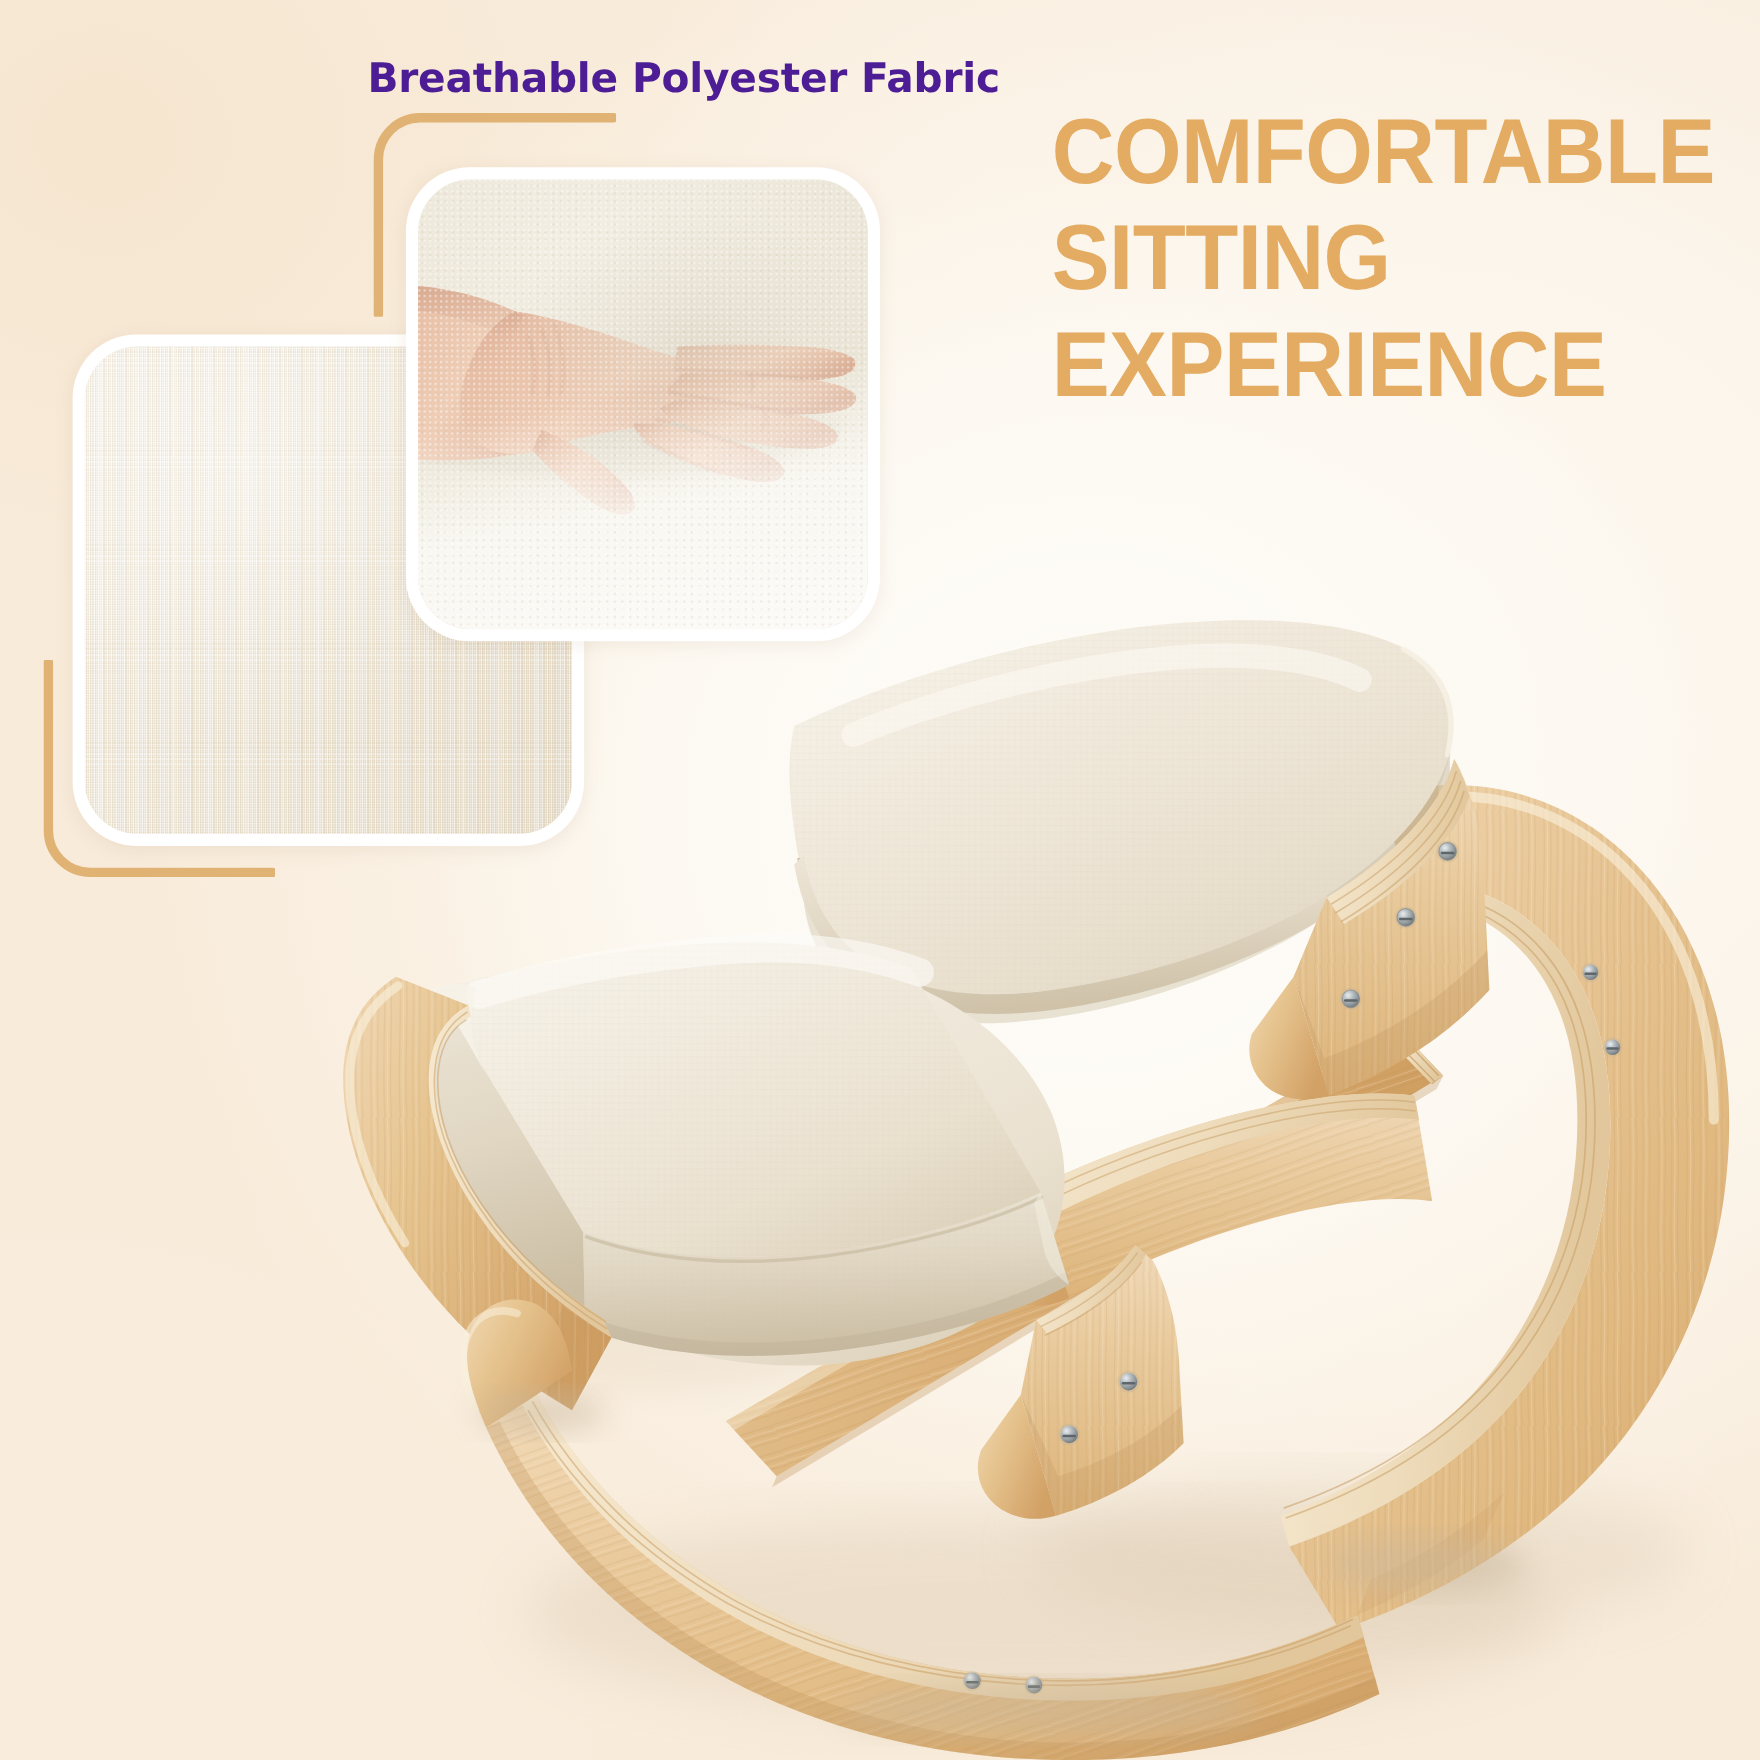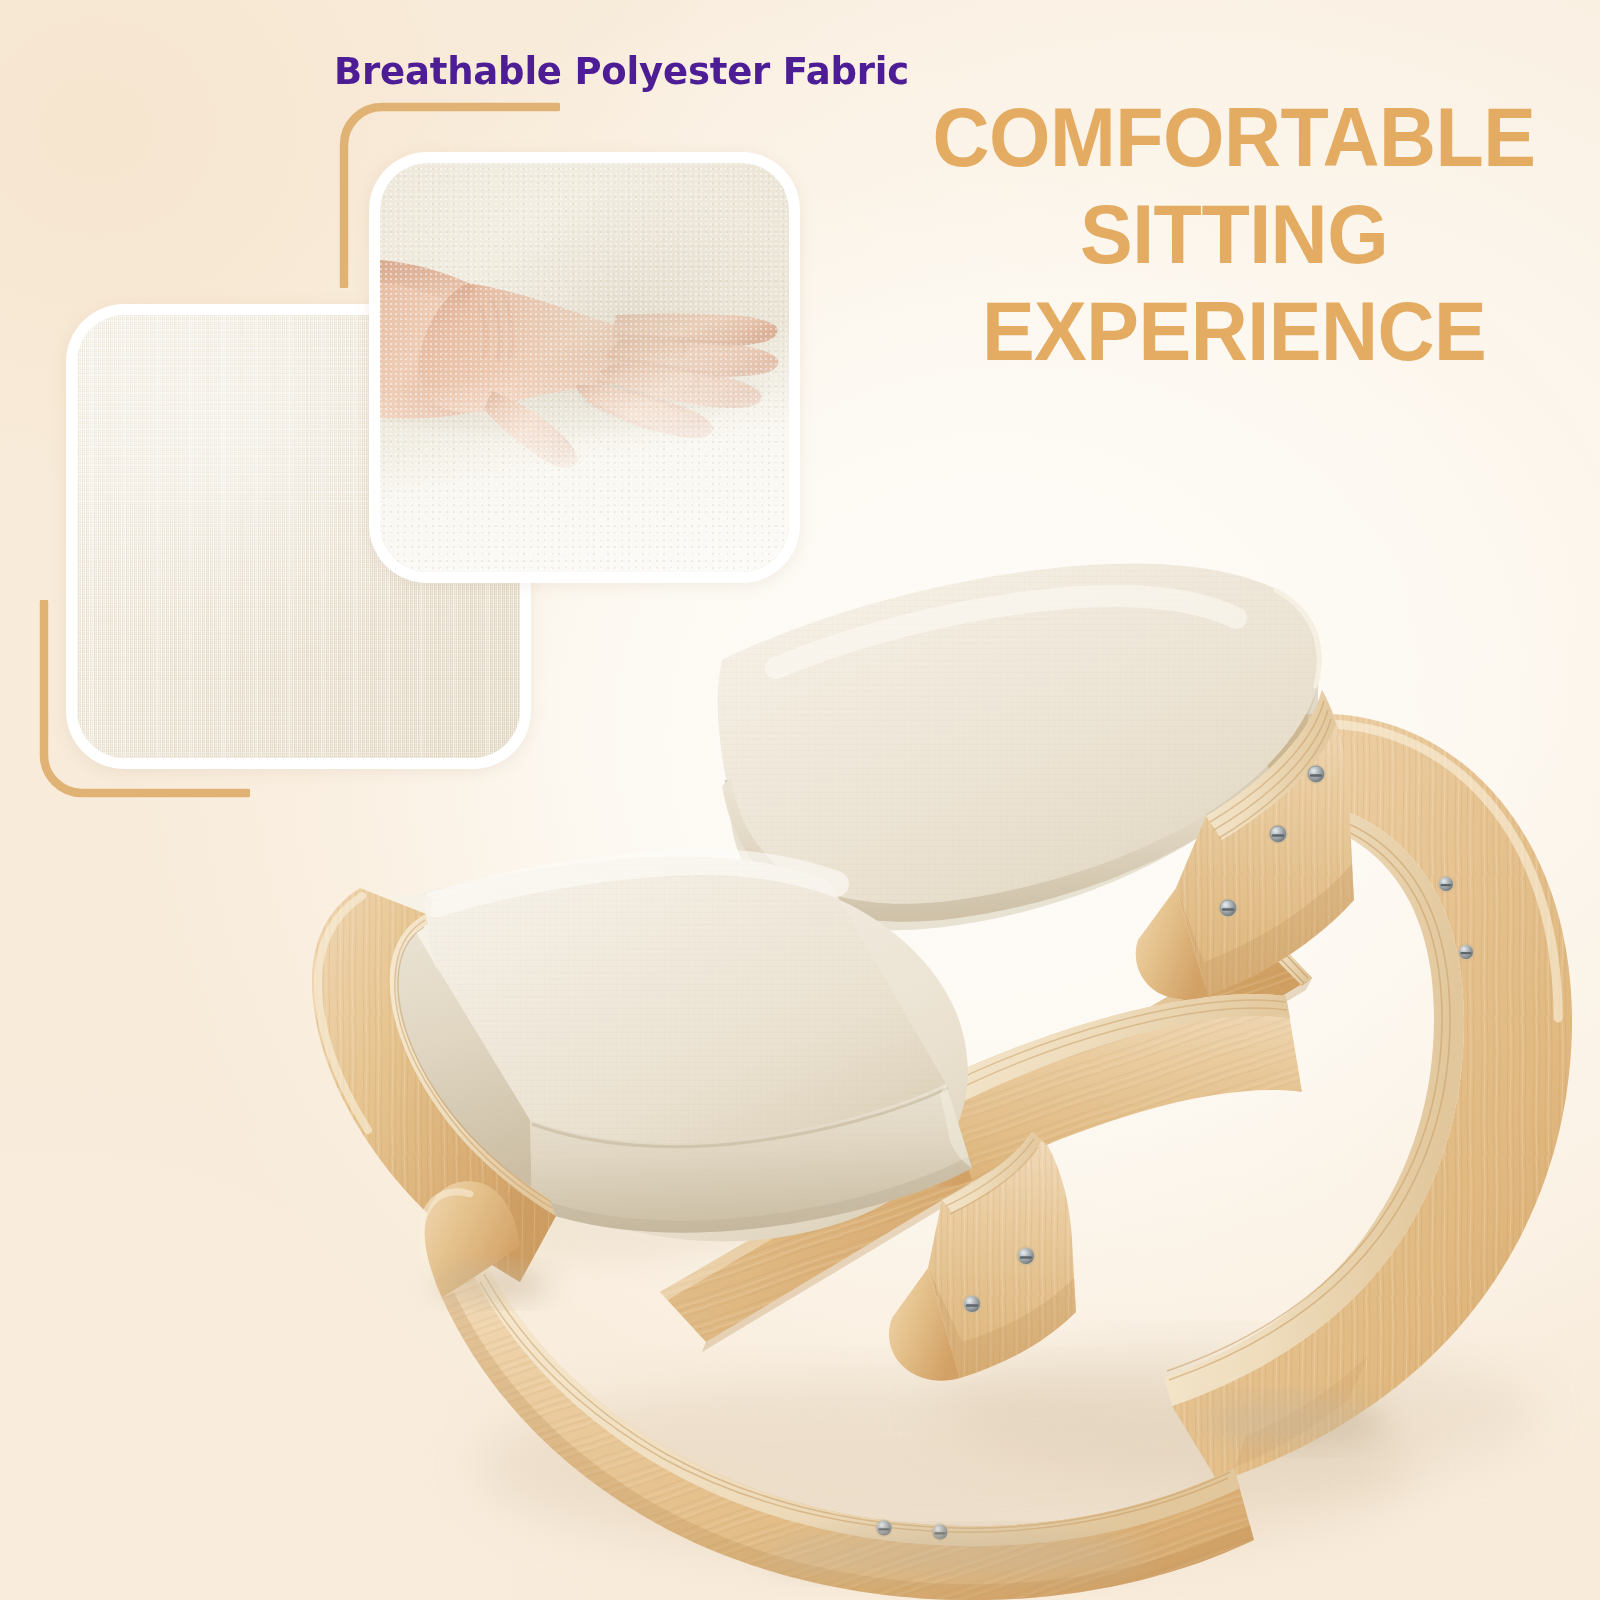--- a/index.html
+++ b/index.html
@@ -27,22 +27,22 @@
     position:absolute; inset:0;
     background:radial-gradient(48% 44% at 6% 8%, rgba(246,229,206,0.85) 0%, rgba(248,234,214,0.4) 50%, rgba(248,235,217,0) 80%);
   }
   .bg-warm-bl {
     position:absolute; inset:0;
     background:radial-gradient(52% 42% at 2% 96%, rgba(249,236,220,0.95) 0%, rgba(249,237,222,0.45) 55%, rgba(249,237,222,0) 82%);
   }
 
   
   #headline {
-    position:absolute; left:880px; top:96px; width:668px;
-    text-align:center;
+    position:absolute; left:916px; top:96px; width:668px;
+    text-align:left;
     line-height:0.99;
     letter-spacing:-0.5px;
   }
   #headline .hl-line {
     display:block;
     font-family:"Liberation Sans Narrow","Liberation Sans", sans-serif;
     font-weight:bold;
     font-size:84px;
     color:#E3AC62;
     white-space:nowrap;

